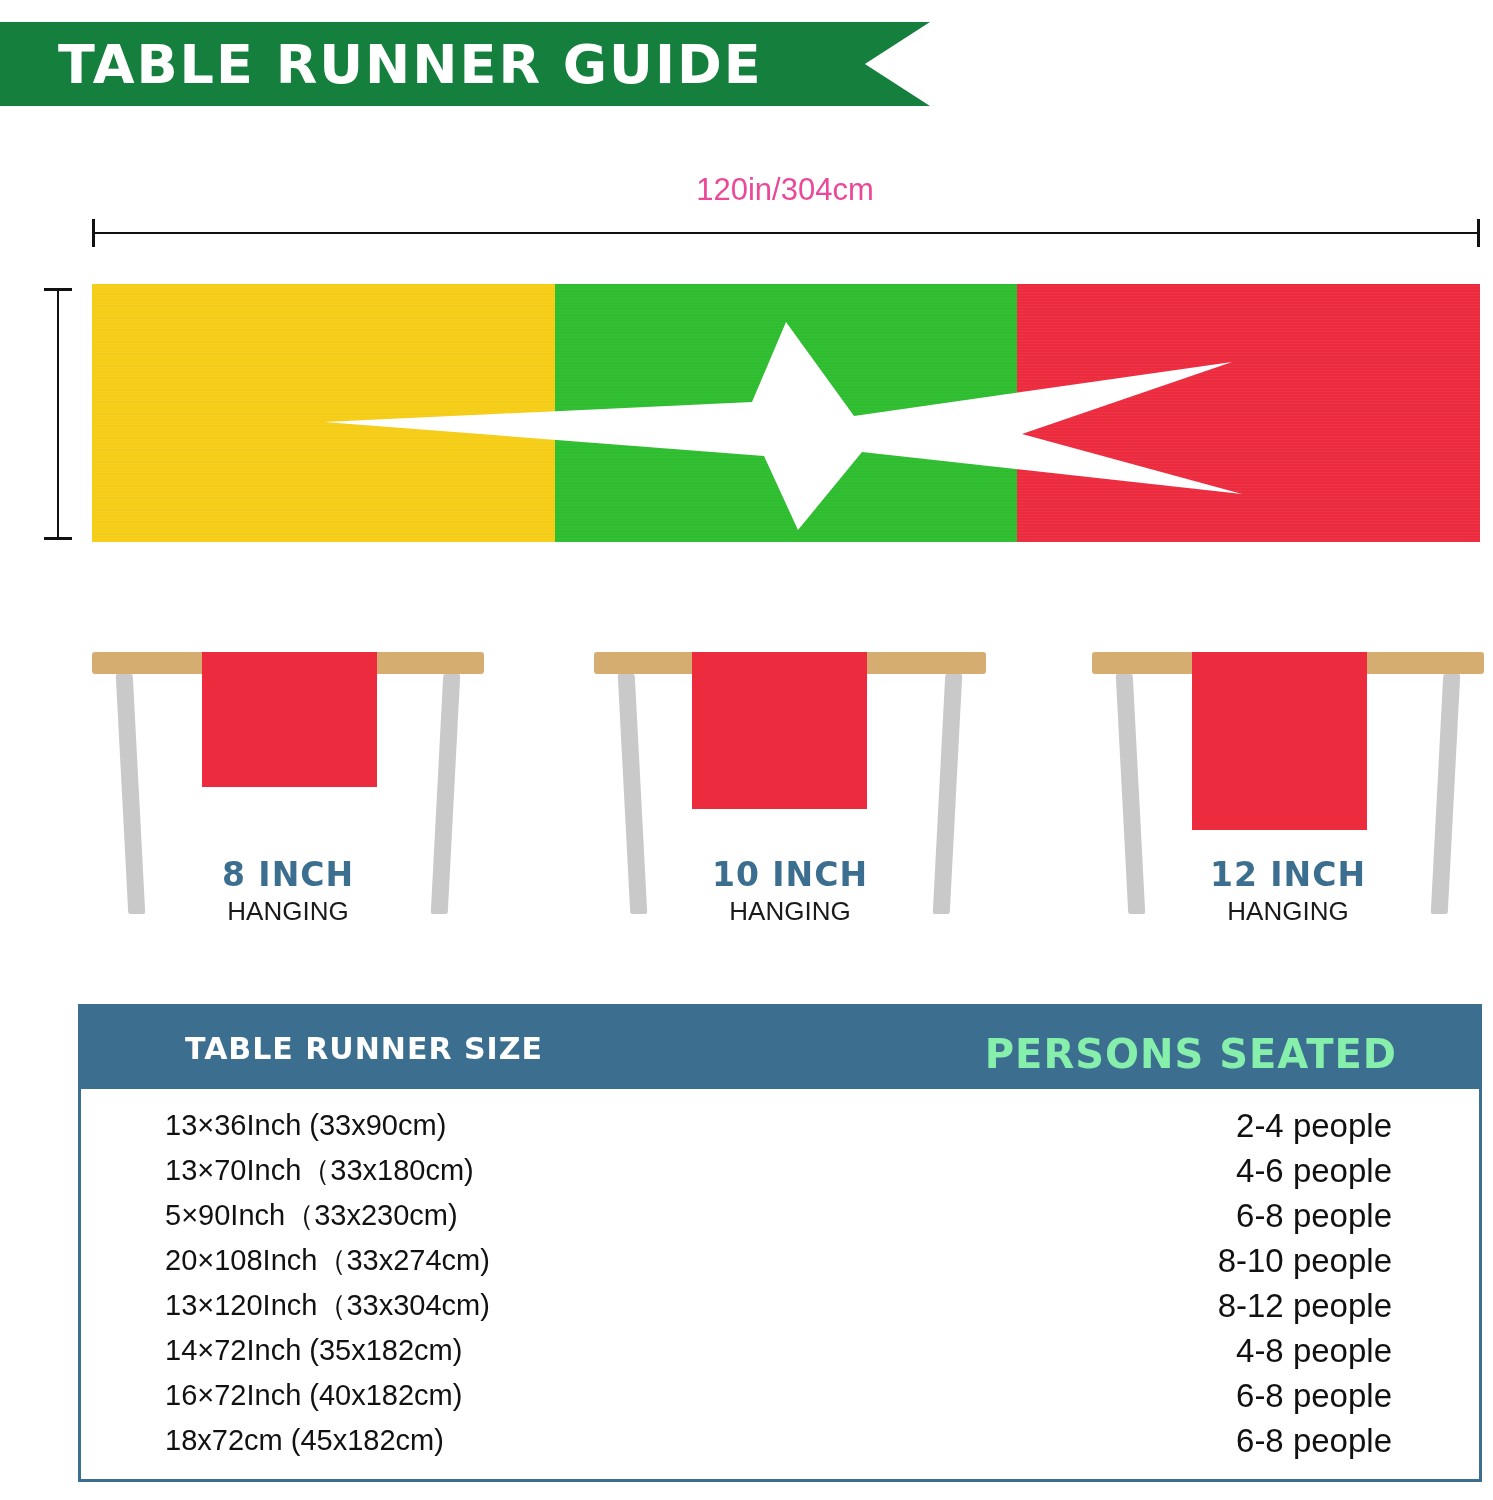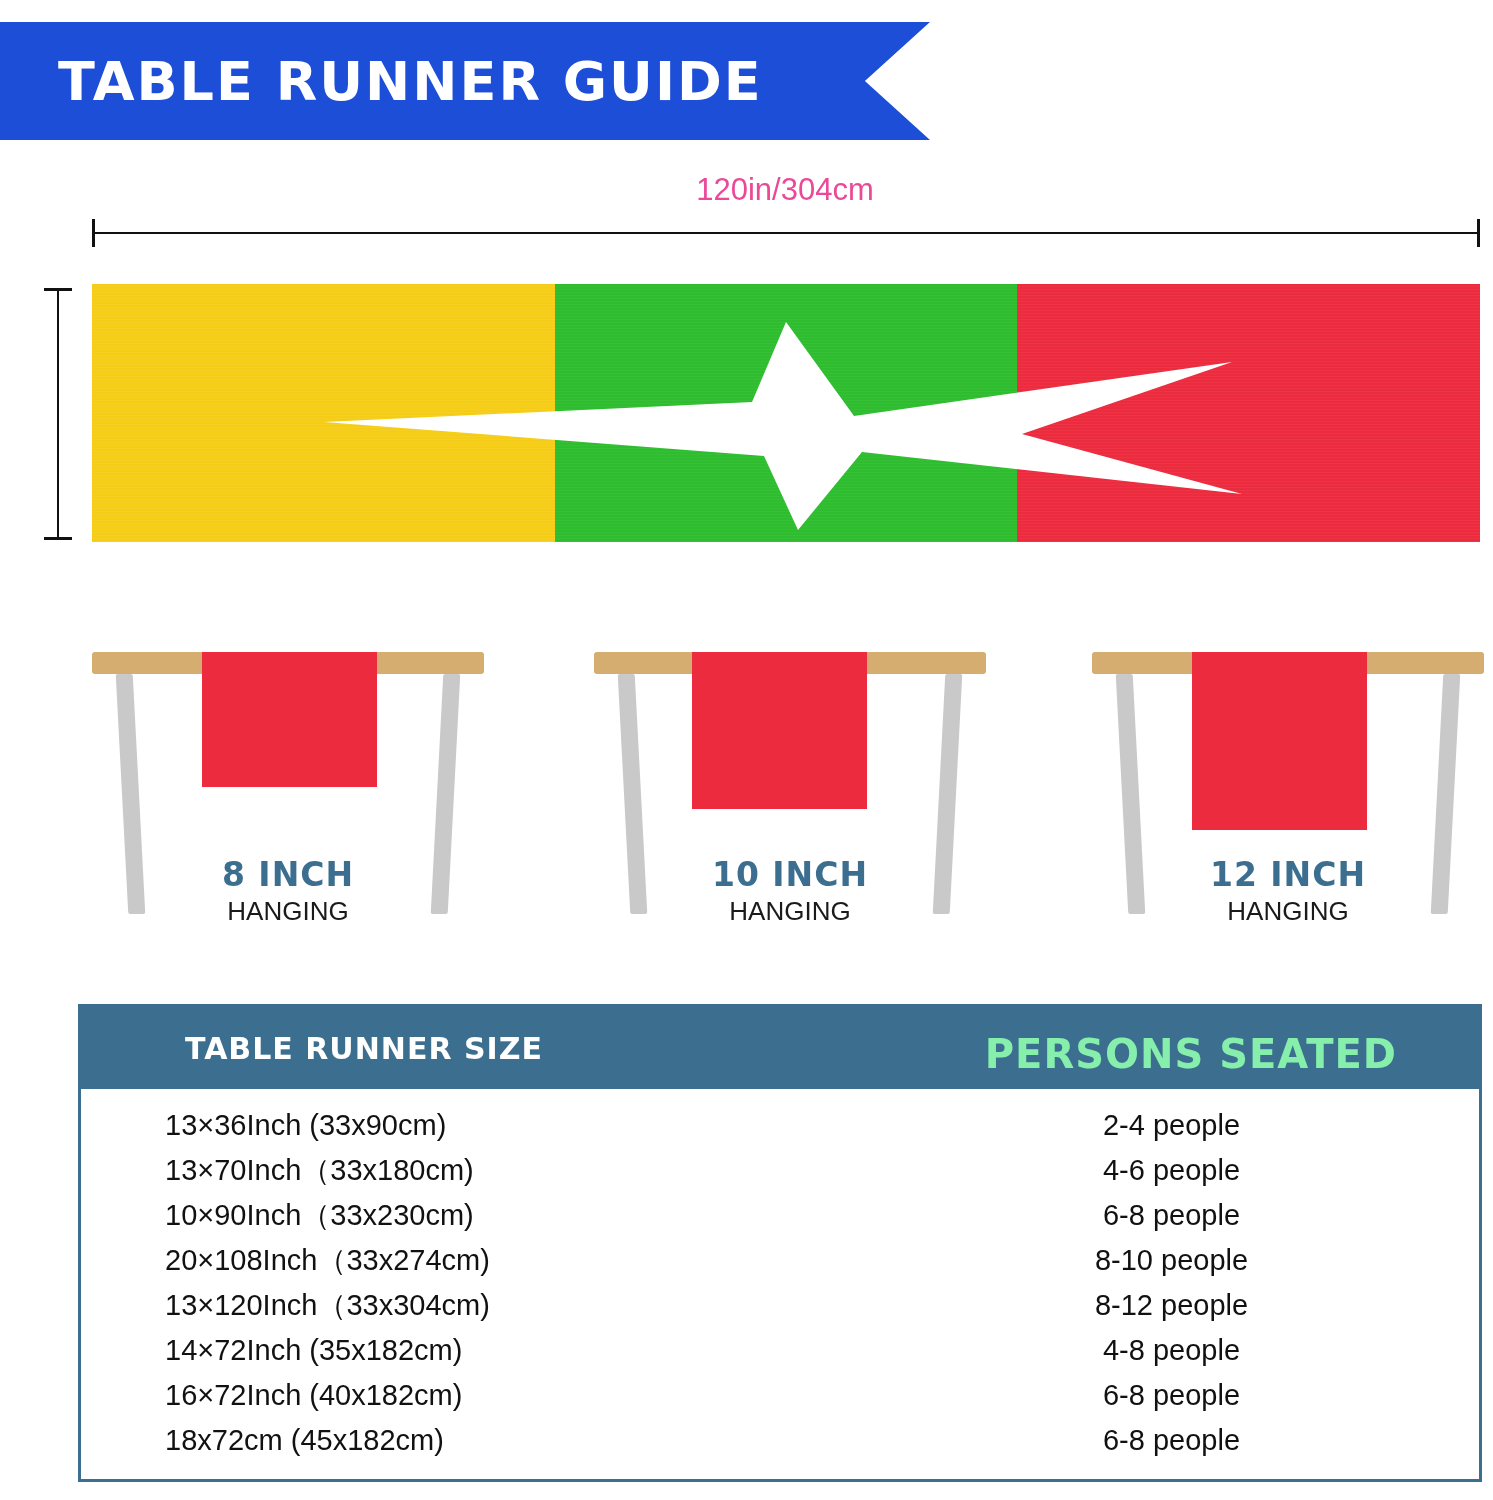--- a/index.html
+++ b/index.html
@@ -19,22 +19,22 @@
     inset: 0;
     background: #ffffff;
   }
 
   
   .banner {
     position: absolute;
     left: 0;
     top: 22px;
     width: 930px;
-    height: 118px;
-    background: #1d4ed8;
+    height: 84px;
+    background: #15803d;
     clip-path: polygon(0 0, 100% 0, 93% 50%, 100% 100%, 0 100%);
     display: flex;
     align-items: center;
   }
   .banner-title {
     color: #ffffff;
     font-size: 54px;
     font-weight: bold;
     letter-spacing: 2px;
     padding-left: 58px;
@@ -251,22 +251,22 @@
   .row .c-size {
     width: 870px;
     padding-left: 84px;
     box-sizing: border-box;
     font-size: 29px;
     color: #111;
   }
   .row .c-people {
     flex: 1;
     padding-right: 70px;
-    text-align: center;
-    font-size: 29px;
+    text-align: right;
+    font-size: 33px;
     color: #111;
   }
 </style>
 </head>
 <body>
 
 <div class="page">
 
   <div class="banner">
     <div class="banner-title">TABLE RUNNER GUIDE</div>
@@ -339,21 +339,21 @@
     <div class="rows">
       <div class="row">
         <div class="c-size">13×36Inch (33x90cm)</div>
         <div class="c-people">2-4 people</div>
       </div>
       <div class="row">
         <div class="c-size">13×70Inch（33x180cm)</div>
         <div class="c-people">4-6 people</div>
       </div>
       <div class="row">
-        <div class="c-size">10×90Inch（33x230cm)</div>
+        <div class="c-size">5×90Inch（33x230cm)</div>
         <div class="c-people">6-8 people</div>
       </div>
       <div class="row">
         <div class="c-size">20×108Inch（33x274cm)</div>
         <div class="c-people">8-10 people</div>
       </div>
       <div class="row">
         <div class="c-size">13×120Inch（33x304cm)</div>
         <div class="c-people">8-12 people</div>
       </div>

